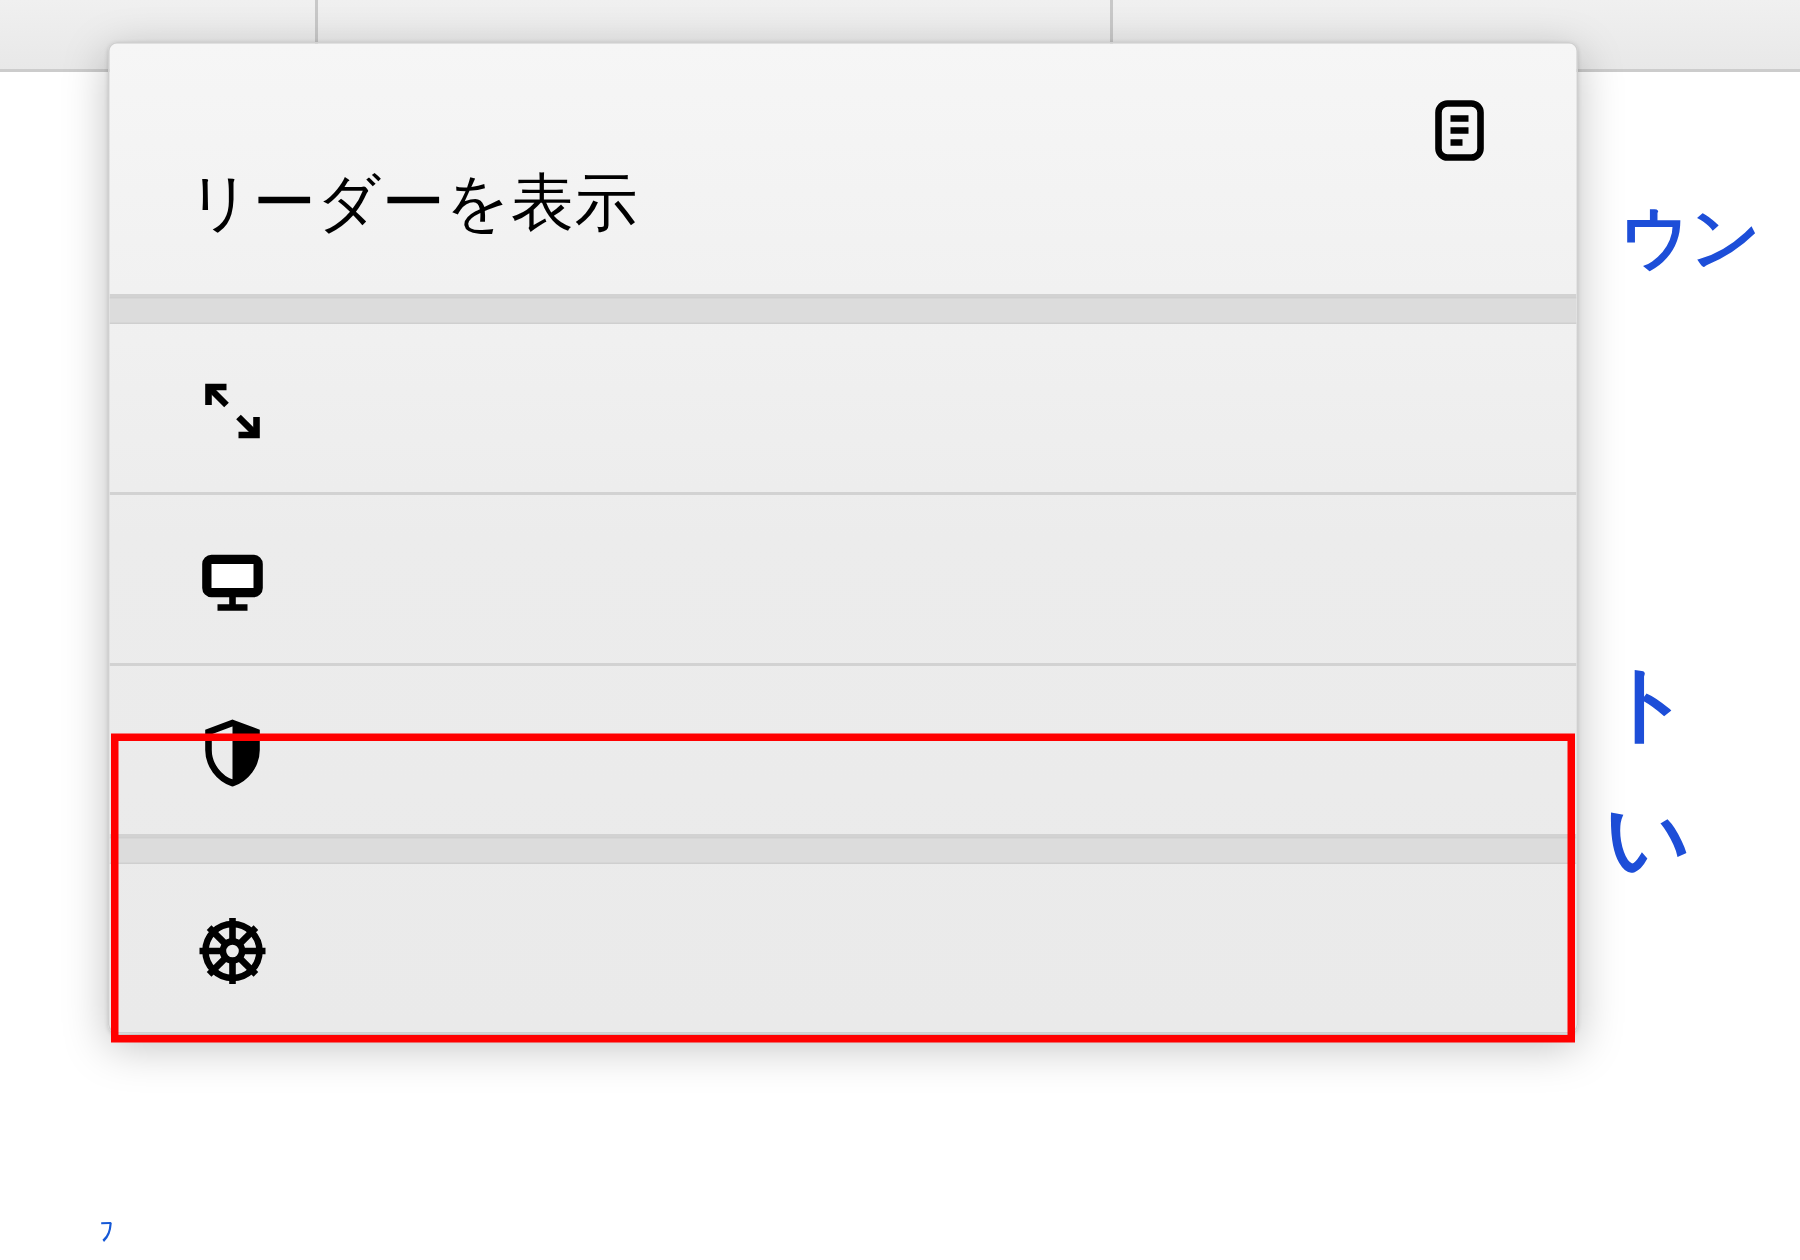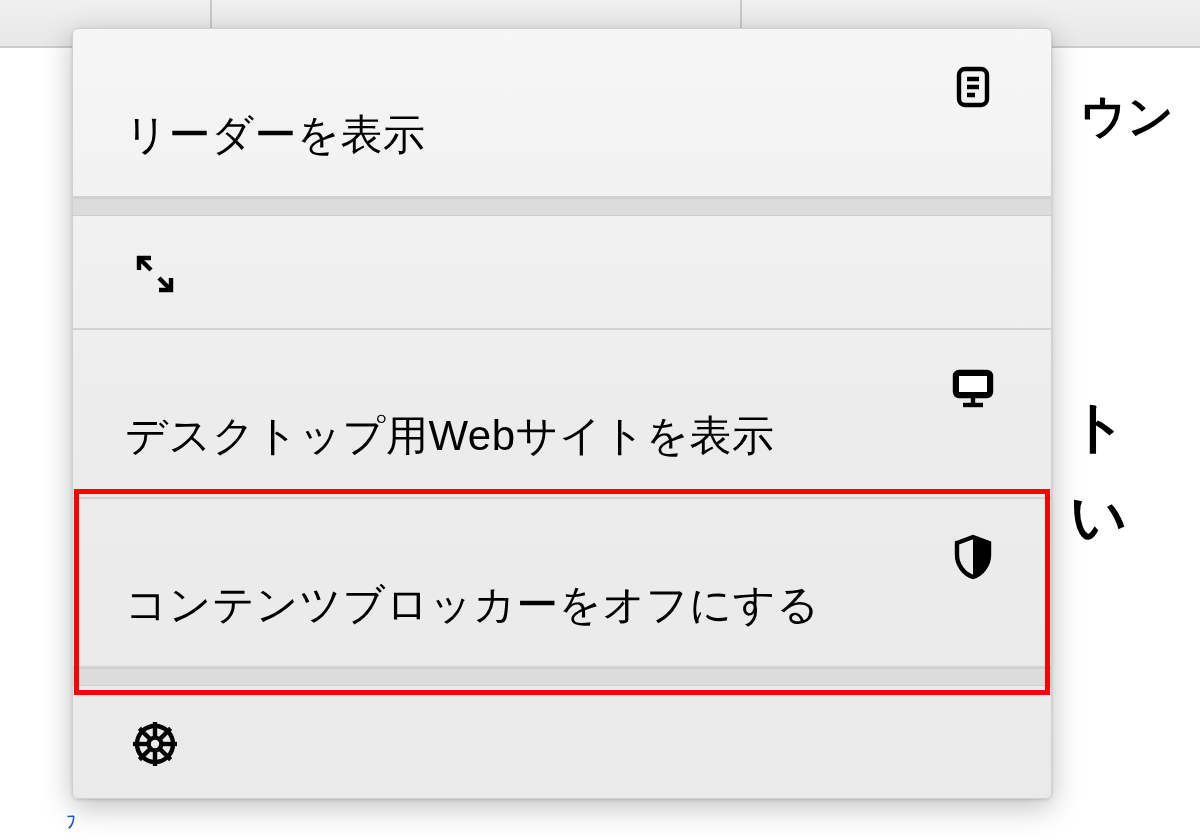--- a/index.html
+++ b/index.html
@@ -20,21 +20,22 @@
       top: 0;
       left: 0;
       right: 0;
       bottom: 0;
       background: #fff;
     }
     .backdrop-text {
       position: absolute;
       font-size: 46px;
       font-weight: 700;
-      color: #000000;
+      color: #1d4ed8;
+      margin-top: 42px;
     }
     .backdrop-text.t1 { top: 86px; left: 1080px; }
     .backdrop-text.t2 { top: 390px; left: 1070px; font-size: 56px; }
     .backdrop-text.t3 { top: 480px; left: 1070px; font-size: 56px; }
     .topstrip {
       position: absolute;
       top: 0;
       left: 0;
       right: 0;
       height: 48px;
@@ -146,33 +147,31 @@
       <svg class="icon" viewBox="0 0 24 24" stroke-width="2.6">
         <polyline points="4,10 4,4 10,4"></polyline>
         <polyline points="14,20 20,20 20,14"></polyline>
         <line x1="4" y1="4" x2="10" y2="10"></line>
         <line x1="20" y1="20" x2="14" y2="14"></line>
       </svg>
     </span>
   </div>
 
   <div class="menu-item">
-    <span class="label">デスクトップ用Webサイトを表示</span>
     <span class="icon-slot">
       <svg class="icon" viewBox="0 0 24 24">
         <rect x="3" y="4" width="18" height="12" rx="2" fill="#000" stroke="#000"></rect>
         <rect x="5" y="6" width="14" height="8" fill="#fff" stroke="none"></rect>
         <line x1="12" y1="16" x2="12" y2="20" stroke="#000" stroke-width="2.2"></line>
         <line x1="7" y1="20.5" x2="17" y2="20.5" stroke="#000" stroke-width="2.2"></line>
       </svg>
     </span>
   </div>
 
   <div class="menu-item">
-    <span class="label">コンテンツブロッカーをオフにする</span>
     <span class="icon-slot">
       <svg class="icon" viewBox="0 0 24 24">
         <path d="M12 2 L20 5 V11 C20 16 16.5 20.5 12 22 C7.5 20.5 4 16 4 11 V5 Z" stroke="#000" fill="none"></path>
         <path d="M12 2 L20 5 V11 C20 16 16.5 20.5 12 22 Z" fill="#000" stroke="none"></path>
       </svg>
     </span>
   </div>
 
   <div class="section-sep"></div>
 

